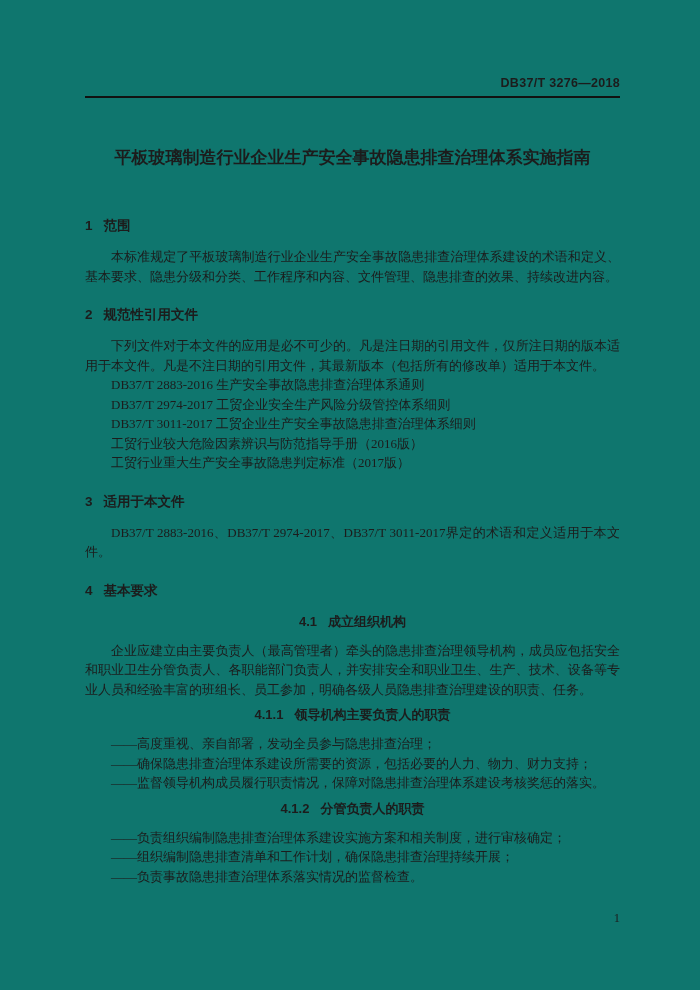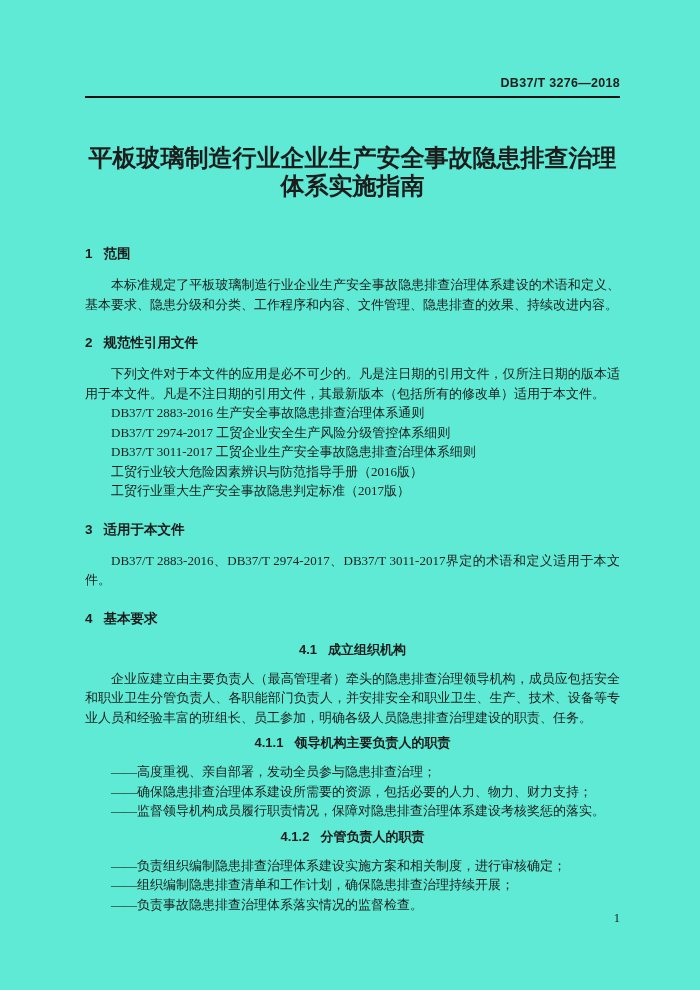--- a/index.html
+++ b/index.html
@@ -1,21 +1,21 @@
 <!DOCTYPE html>
 <html><head>
 <meta charset="utf-8">
 <style>
   html, body { margin: 0; padding: 0; background: #f2f2f0; }
   .page {
     position: relative;
     width: 700px;
     height: 990px;
     margin: 0 auto;
-    background: #5eead4;
+    background: #0f766e;
     color: #1c1c1c;
     font-family: "Liberation Serif", serif;
     overflow: hidden;
     box-sizing: border-box;
   }
   .content {
     position: absolute;
     left: 85px;
     right: 80px;
     top: 76px;
@@ -31,21 +31,21 @@
   .header-rule {
     border: 0;
     border-top: 2px solid #111;
     margin: 6px 0 0 0;
   }
   .doc-title {
     margin: 46px 0 0 0;
     text-align: center;
     font-family: "Liberation Sans", sans-serif;
     font-weight: bold;
-    font-size: 24px;
+    font-size: 17px;
     line-height: 28px;
   }
   h2.sec {
     margin: 19px 0 11px 0;
     font-family: "Liberation Sans", sans-serif;
     font-weight: bold;
     font-size: 13.5px;
     line-height: 20px;
   }
   h2.sec:first-of-type { margin-top: 44px; }

